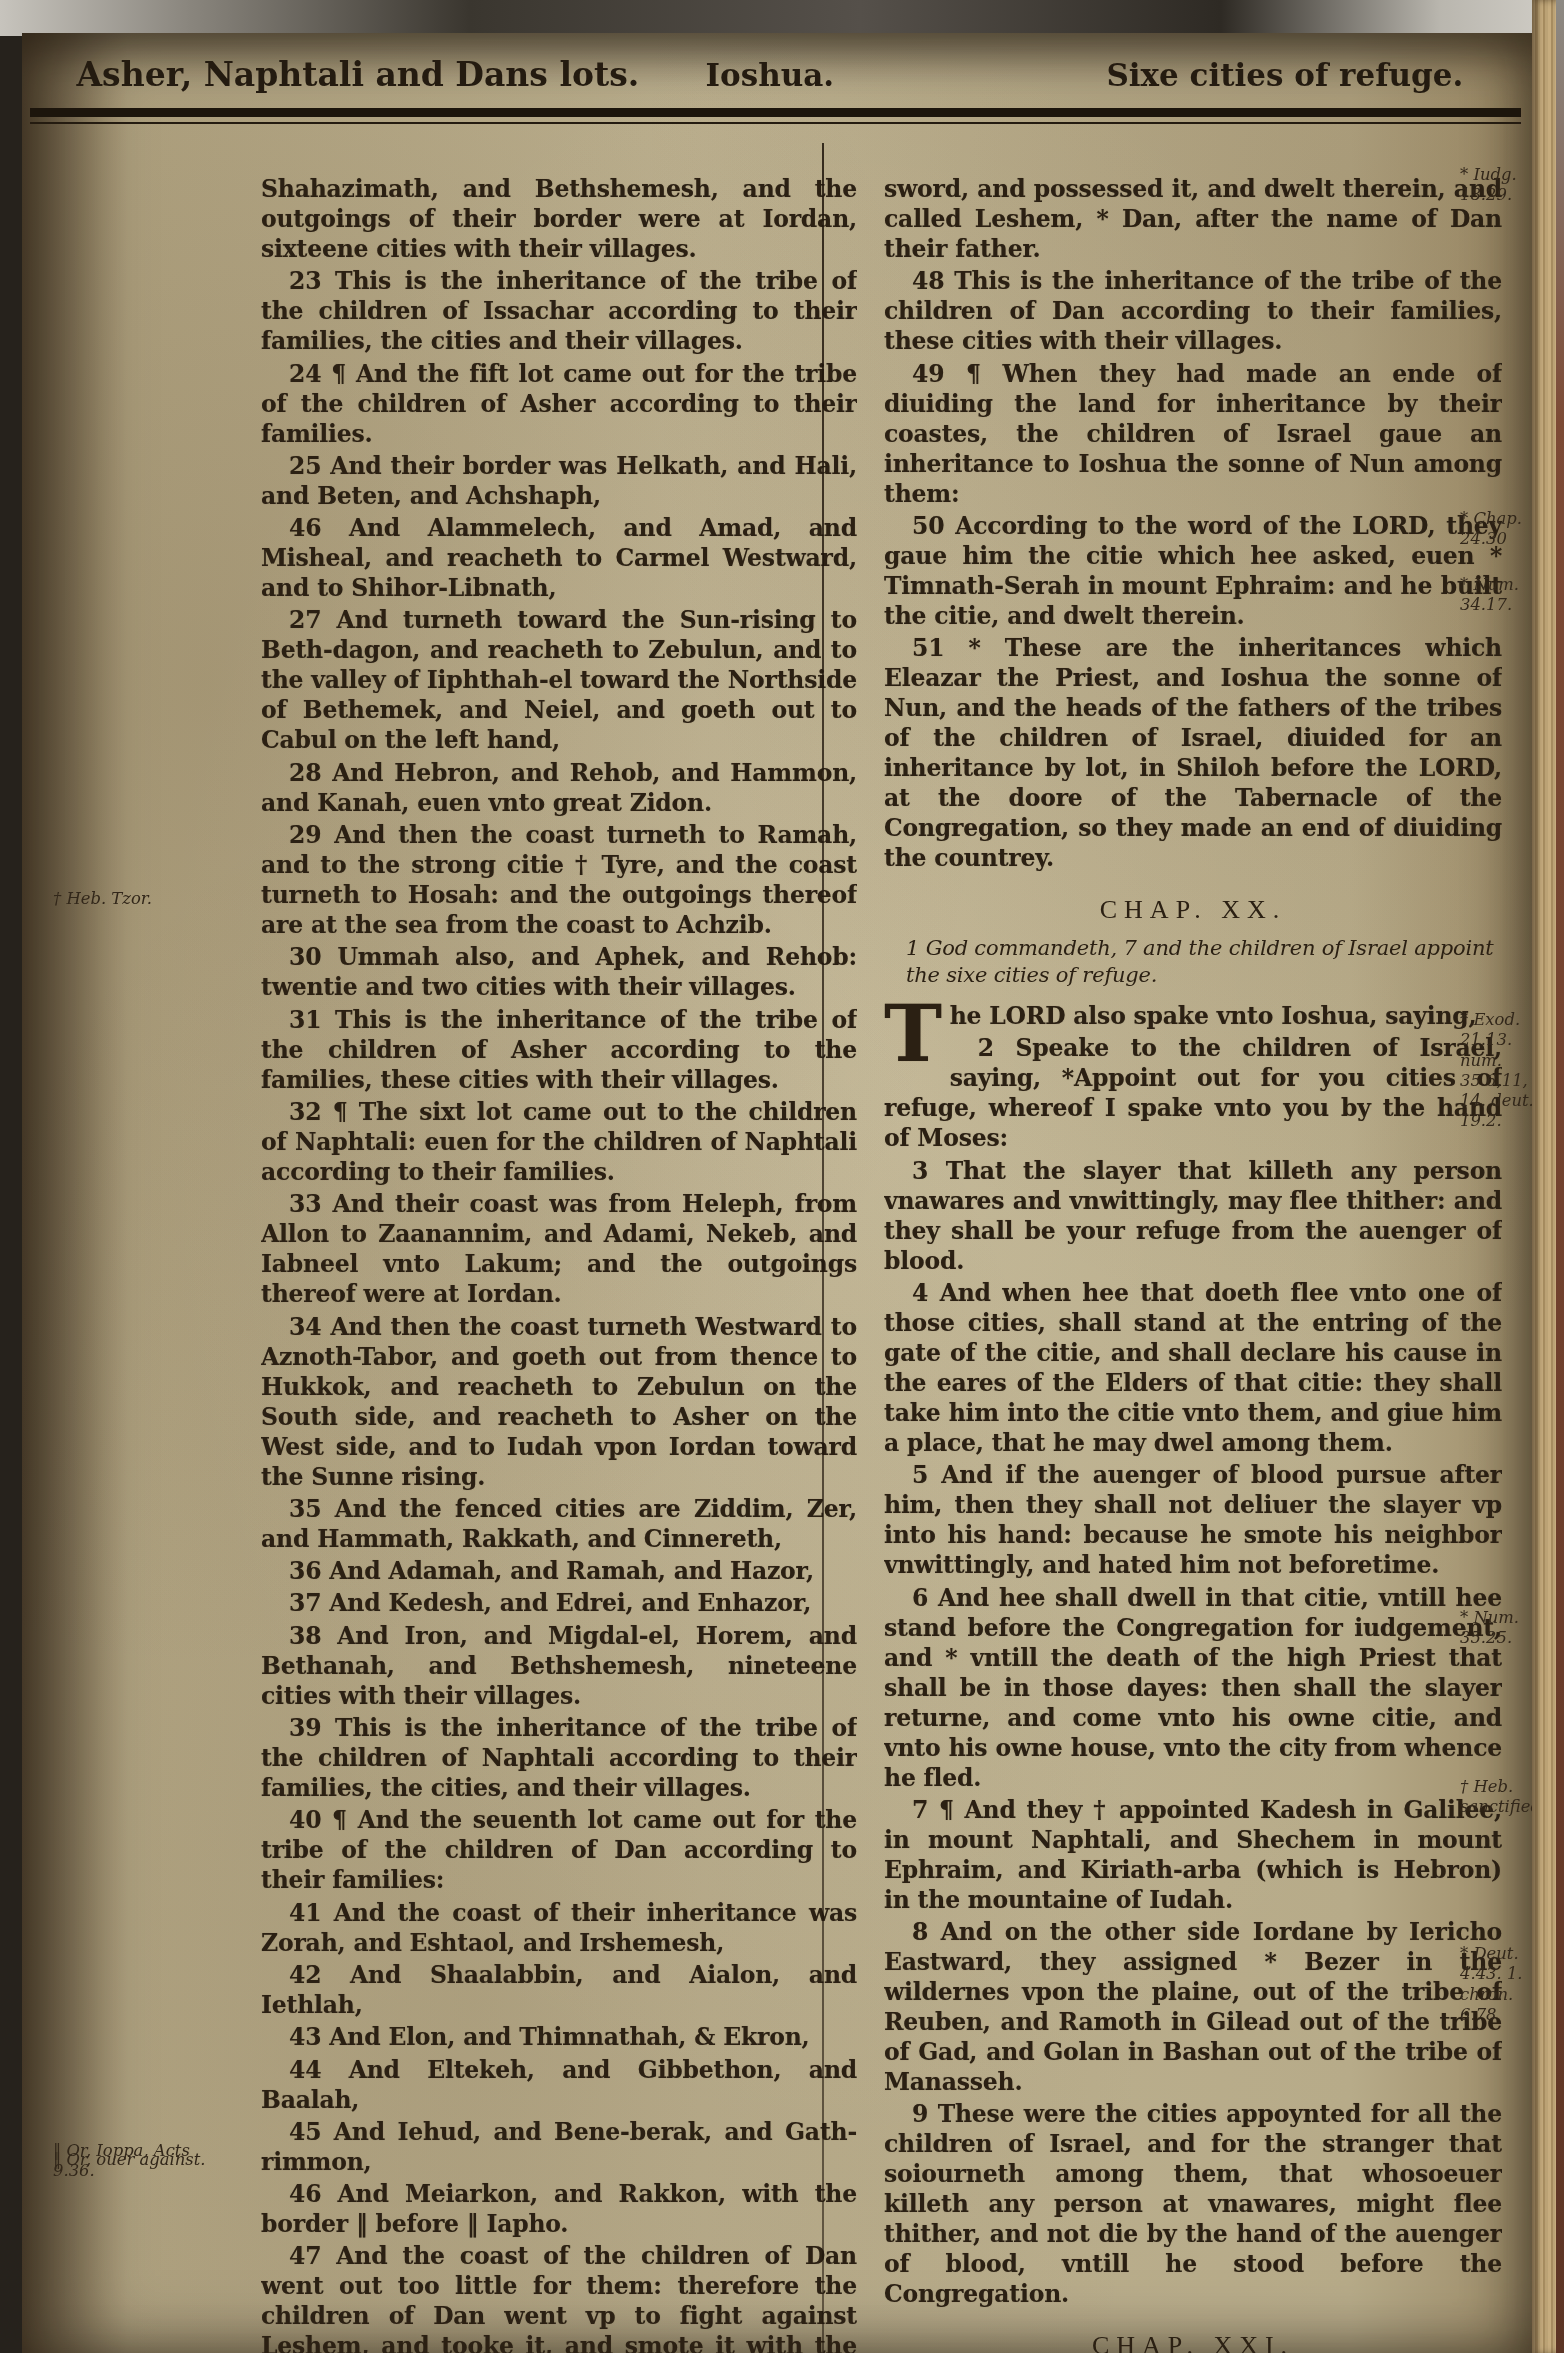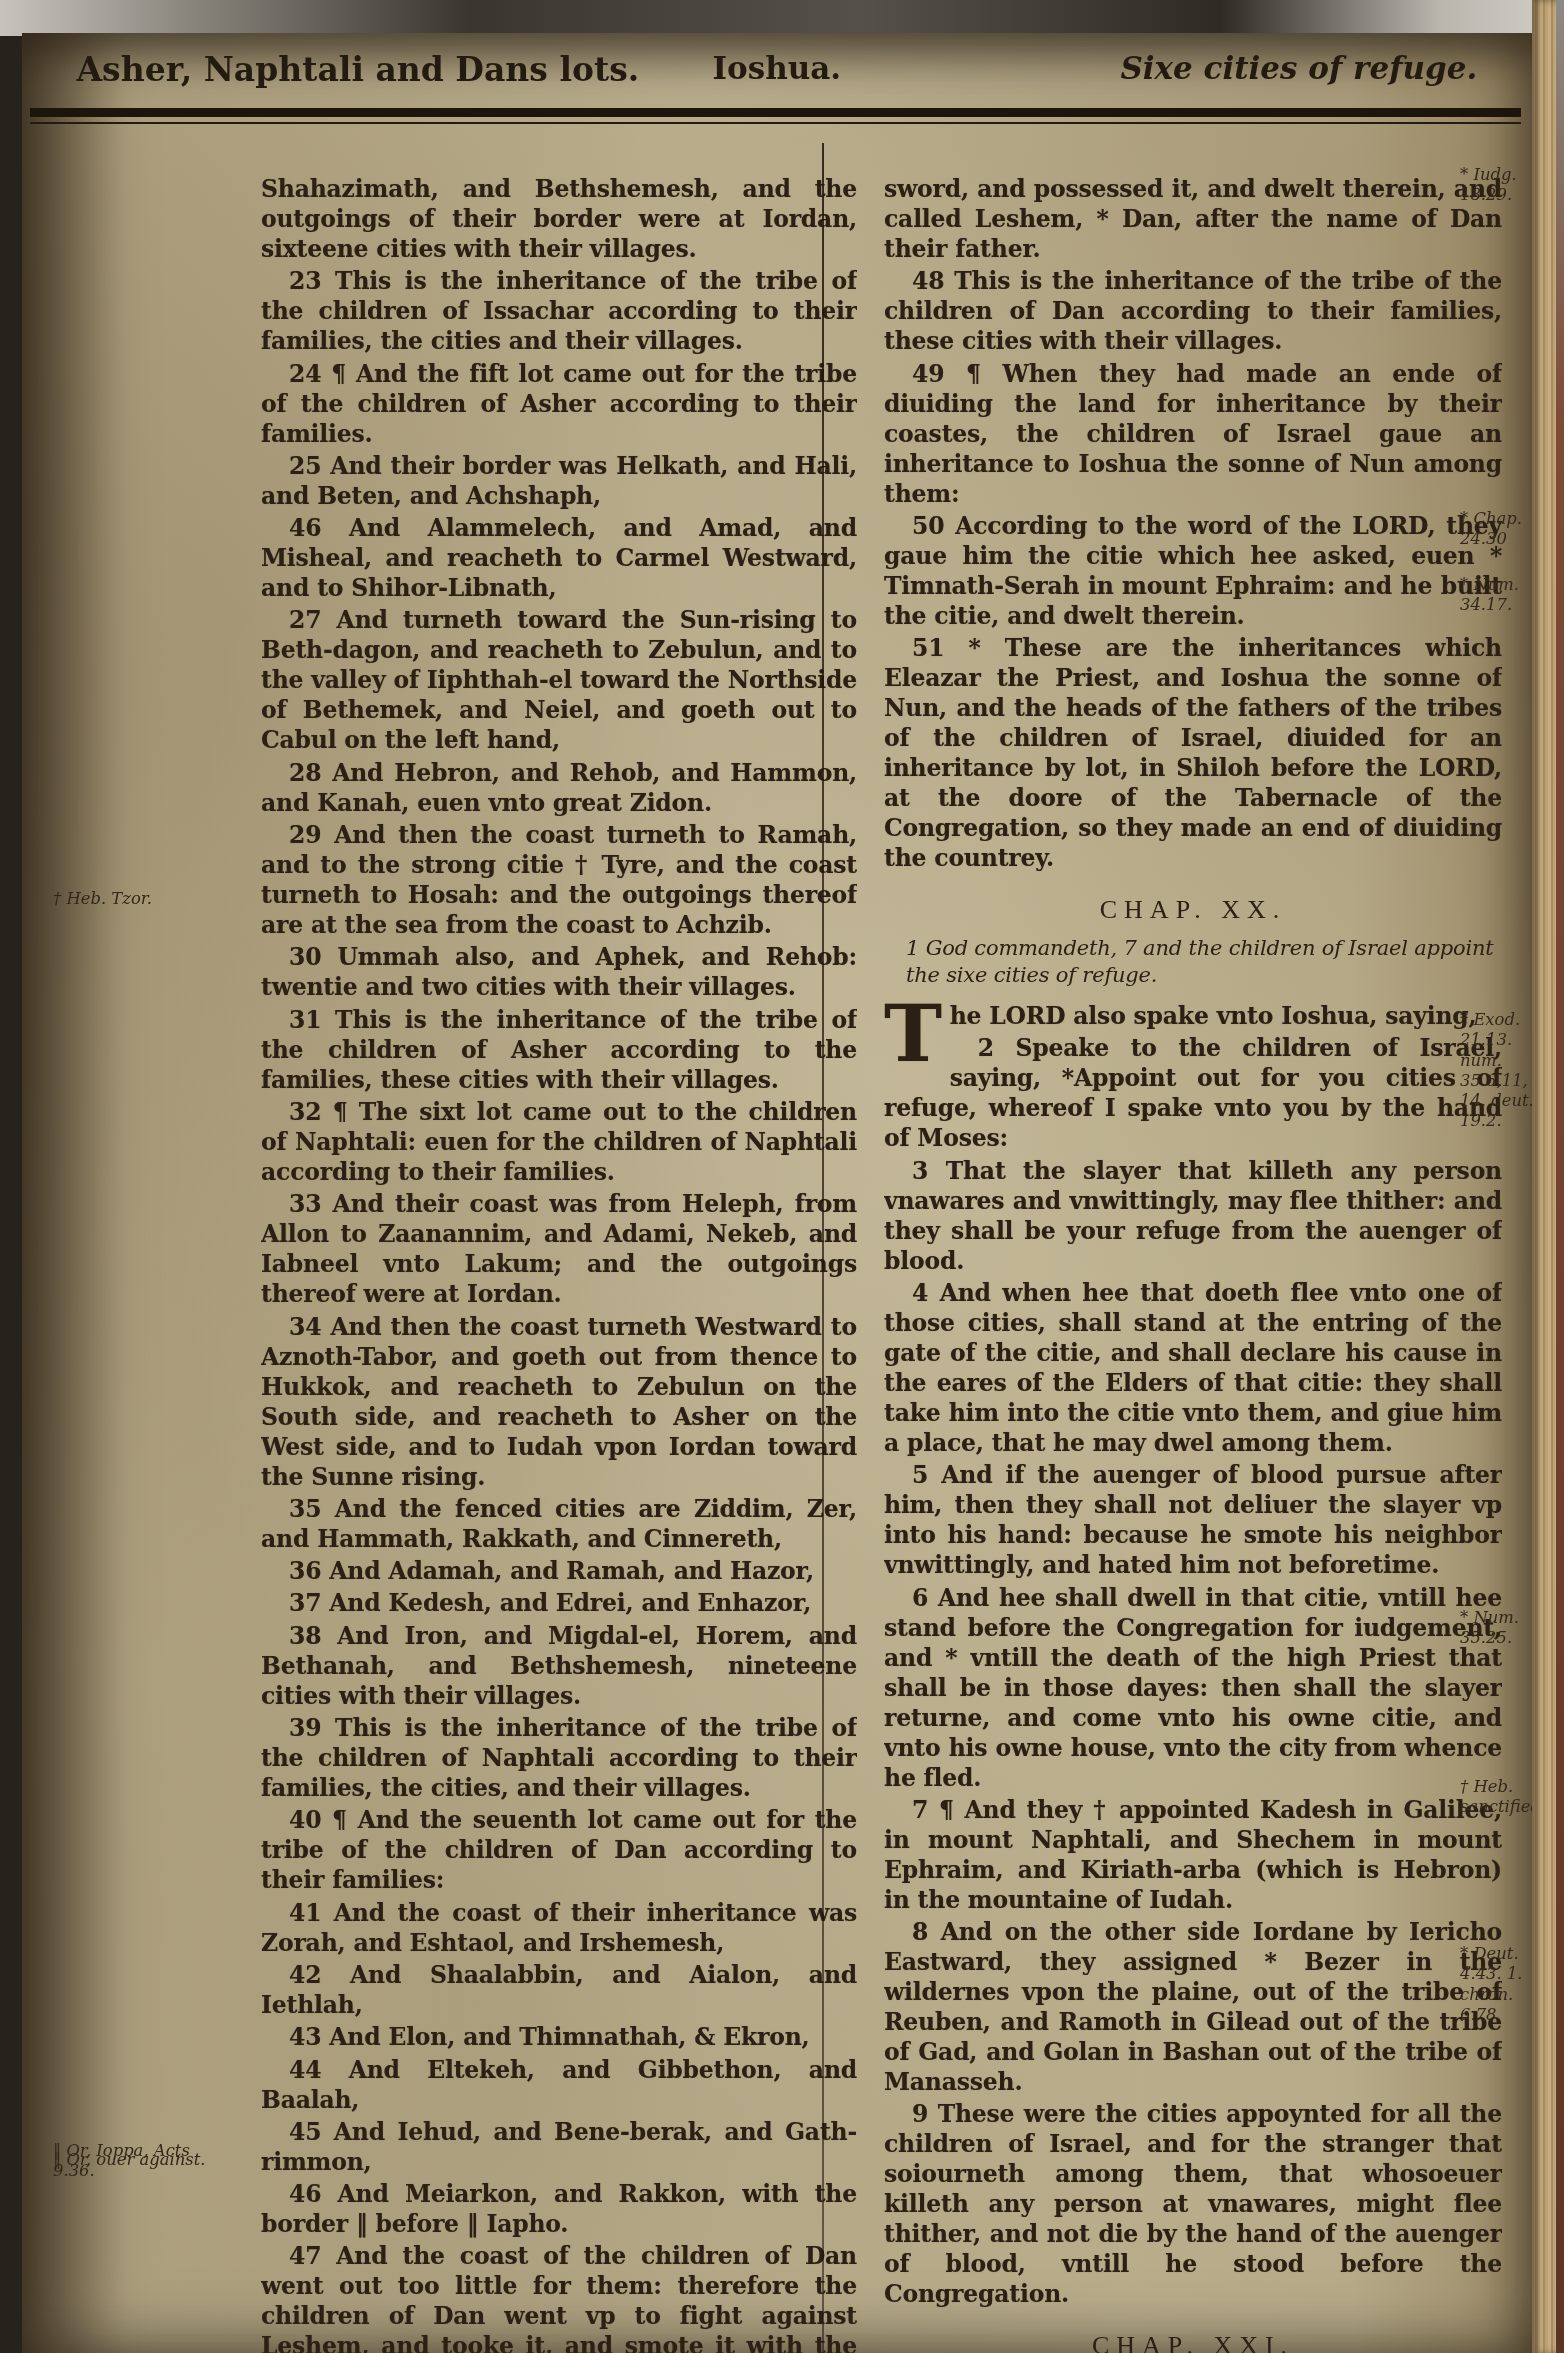--- a/index.html
+++ b/index.html
@@ -29,27 +29,27 @@
     position:absolute; right:0; top:0; width:33px; height:2354px;
     background:repeating-linear-gradient(90deg,#c6ac7e 0 3.1px,#a68c60 3.1px 5.5px,#bba275 5.5px 7.8px);
     box-shadow: inset 4.7px 0 7.8px rgba(30,18,8,0.5);
   }
   .cover-edge {
     position:absolute; right:0; top:0; width:9.4px; height:2354px;
     background:linear-gradient(180deg,#8d8a84 0%,#7c4a35 18%,#6e3f2c 60%,#5c3424 100%);
   }
 
   .running-head {
-    position:absolute; left:31px; right:47px; top:17px; height:49px;
-    display:flex; align-items:flex-start;
+    position:absolute; left:31px; right:61px; top:17px; height:49px;
+    display:flex; align-items:center;
     color:#241b10;
   }
   .rh-left { flex:1; text-align:left; font-size:33px; font-weight:700; letter-spacing:0px; padding-left:23.5px; }
   .rh-center { flex:0 0 auto; font-size:31px; font-weight:700; }
-  .rh-right { flex:1; text-align:right; font-size:31px; font-weight:700; font-style:italic; padding-right:7.8px; }
+  .rh-right { flex:1; text-align:right; font-size:31px; font-weight:700; padding-right:7.8px; }
 
   .head-rule {
     position:absolute; left:7.8px; right:11px; top:75px;
     height:4.7px;
     border-top:9.4px solid #1c150c;
     border-bottom:2.3px solid #241b10;
   }
 
   .content {
     position:absolute; left:0; top:110px; right:0; bottom:0;

